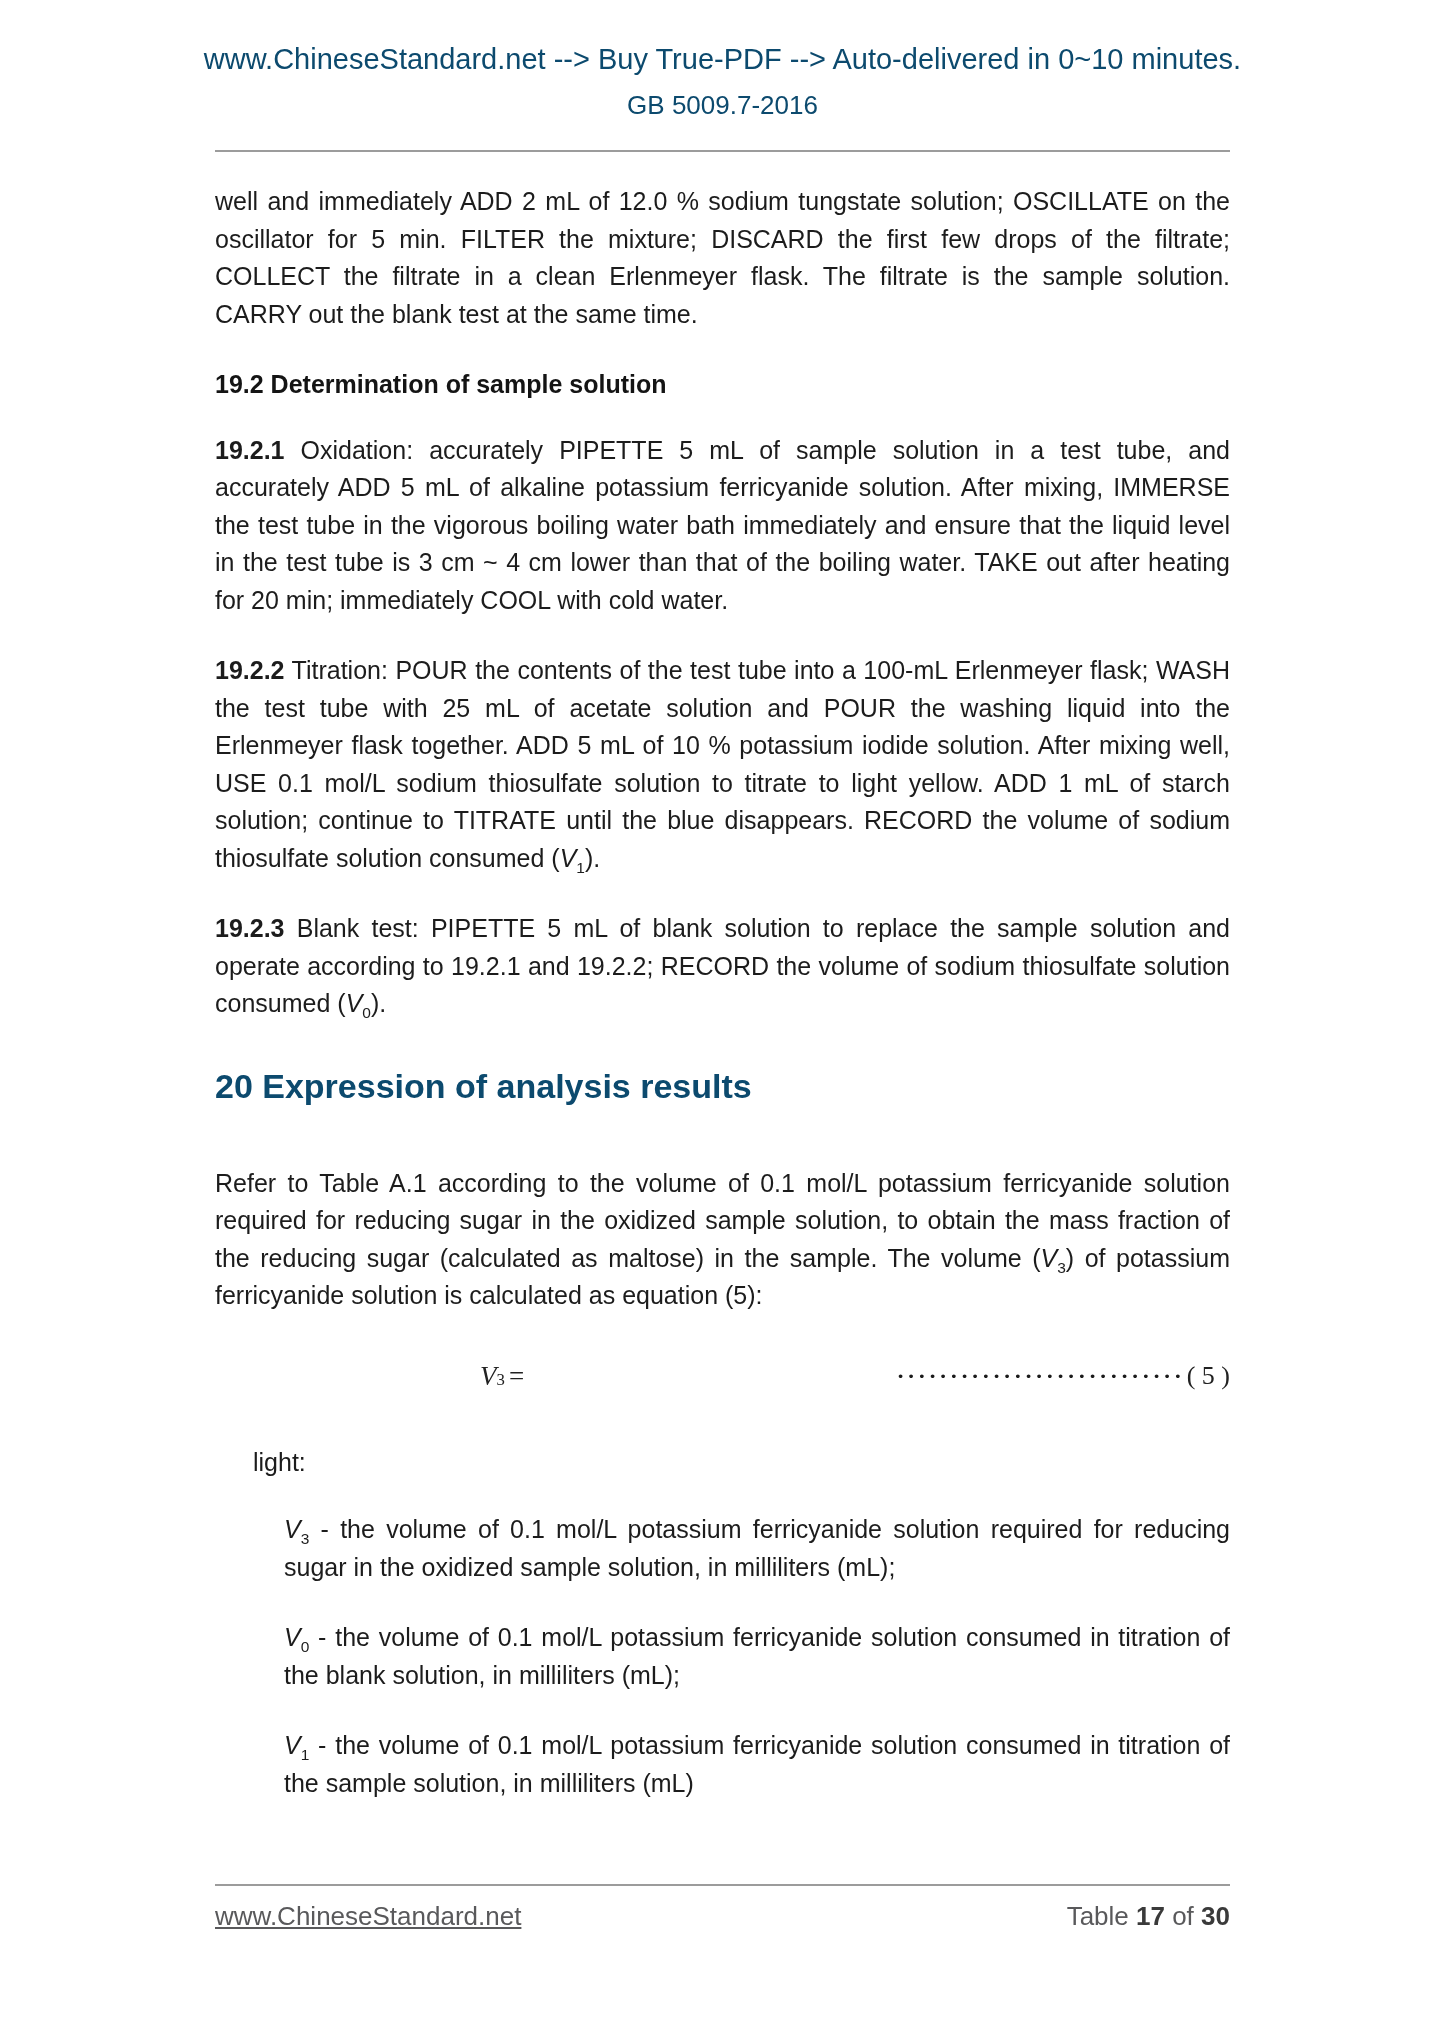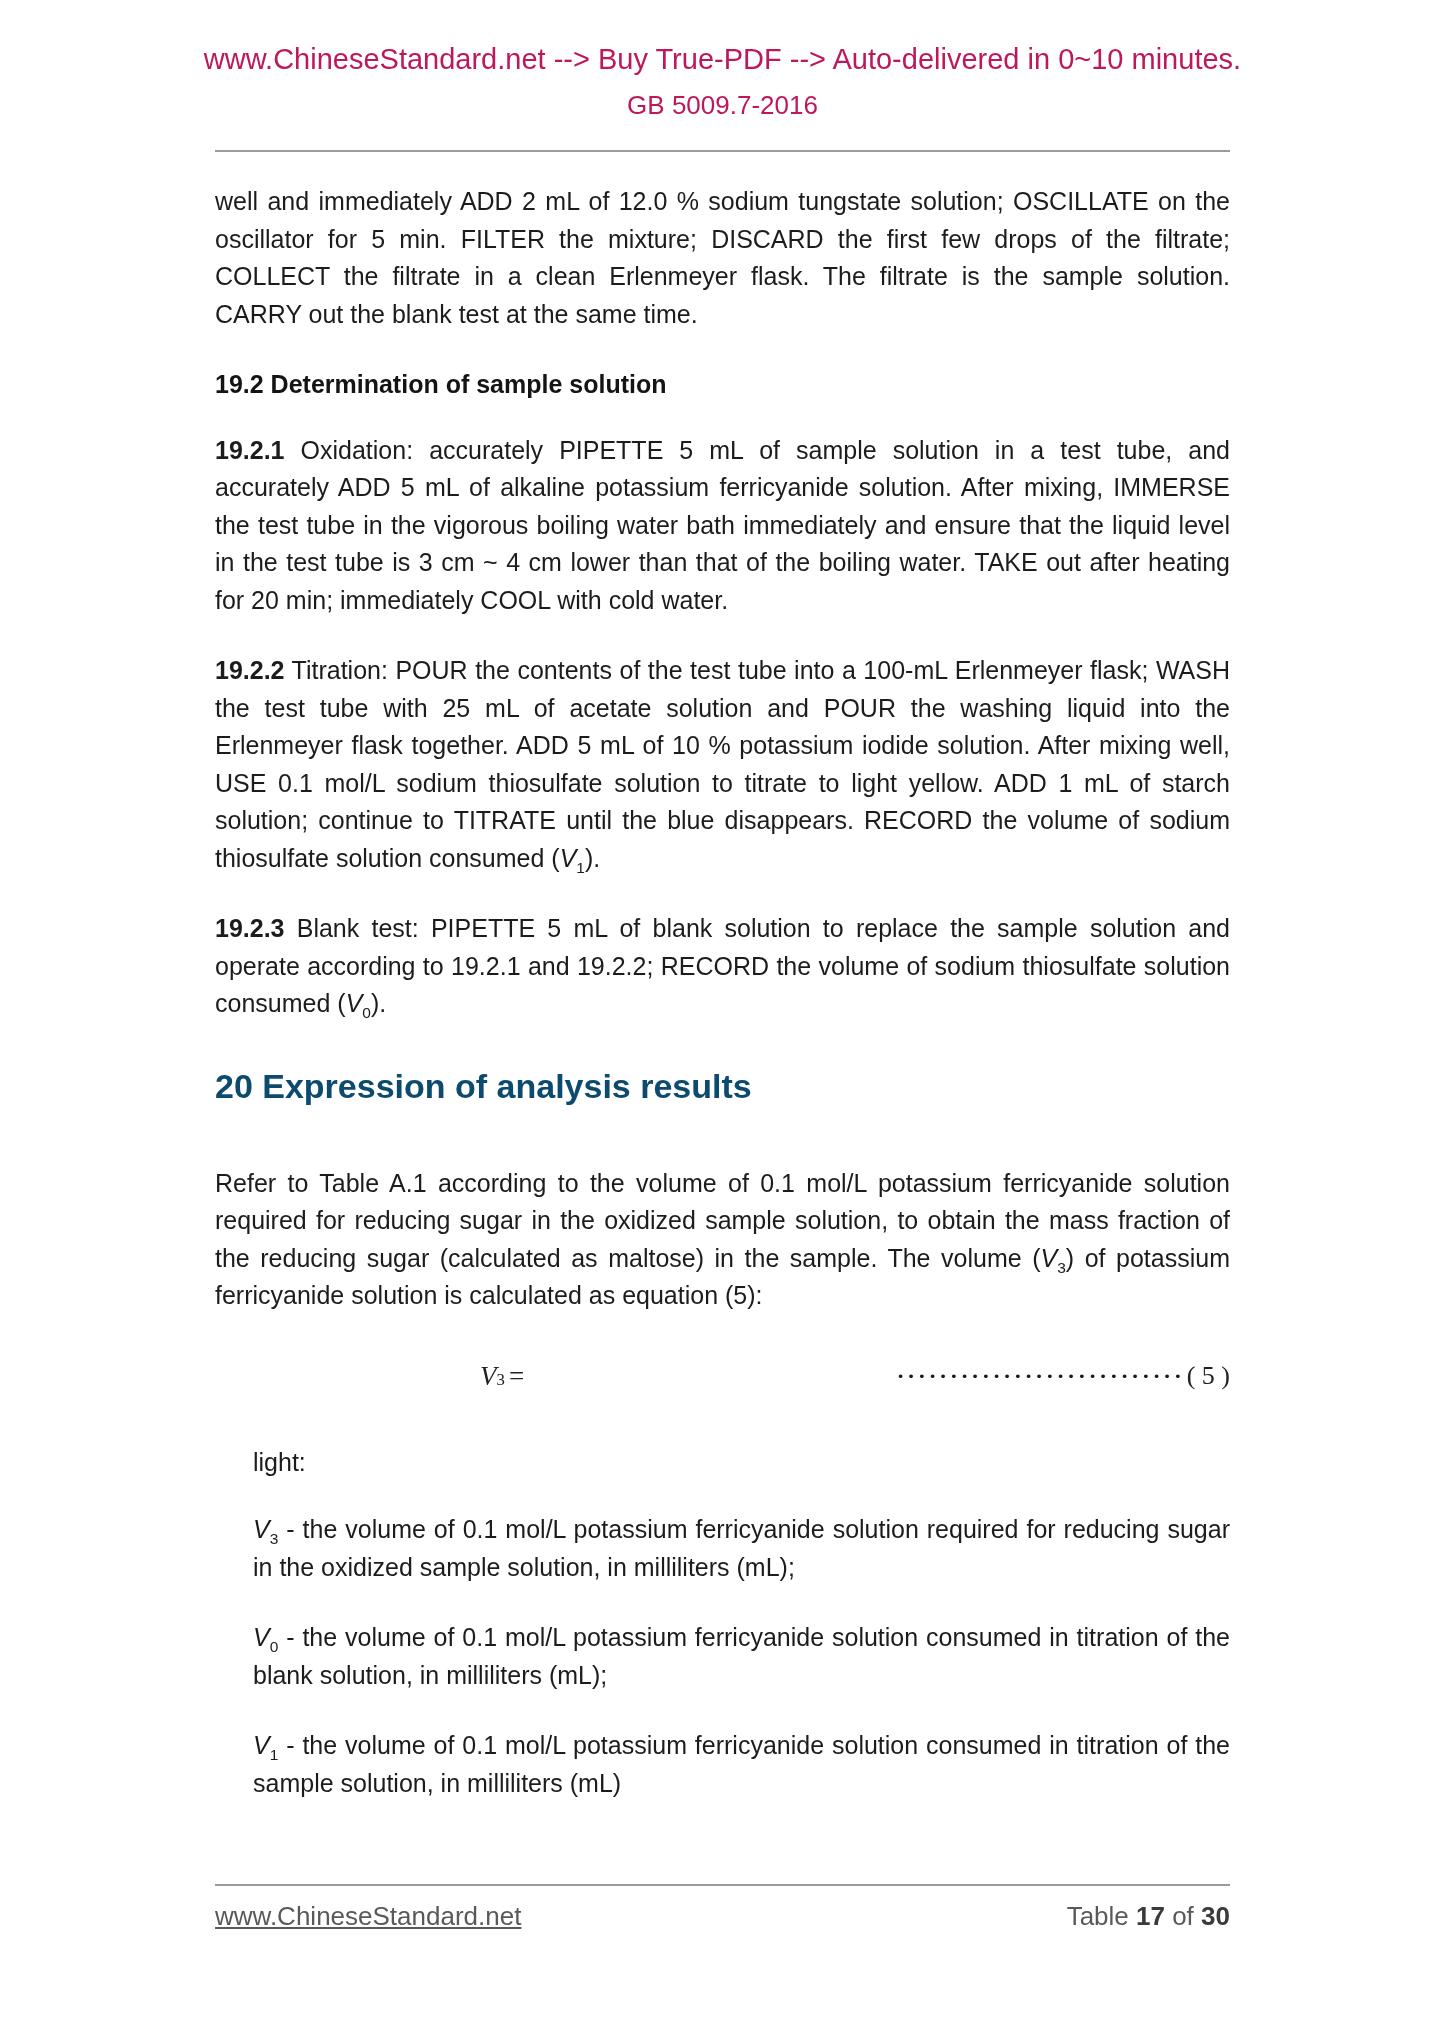--- a/index.html
+++ b/index.html
@@ -4,21 +4,21 @@
 <style>
   html,body{margin:0;padding:0;background:#ffffff;}
   .page{
     position:relative;
     width:1445px;height:2044px;
     background:#ffffff;
     overflow:hidden;
     font-family:"Liberation Sans","DejaVu Sans",sans-serif;
     color:#1c1c1c;
   }
-  .doc-header{padding-top:42px;text-align:center;color:#be185d;}
+  .doc-header{padding-top:42px;text-align:center;color:#0c4a6e;}
   .header-line1{font-size:29px;line-height:34px;}
   .header-line2{font-size:26px;line-height:30px;margin-top:14px;}
   .rule{height:2px;background:#9c9c9c;margin-left:215px;margin-right:215px;}
   .rule-top{margin-top:30px;}
   .content{margin:0 215px;}
   .para{
     font-size:25px;line-height:37.5px;
     text-align:justify;
     margin:0 0 33px 0;
   }
@@ -55,21 +55,21 @@
     font-size:13px;letter-spacing:3px;color:#1a1a1a;
     font-family:"DejaVu Sans",sans-serif;white-space:nowrap;
   }
   .eq-number{
     font-family:"Liberation Serif","DejaVu Serif",serif;
     font-size:26px;color:#222222;margin-left:2px;white-space:nowrap;
   }
   
   .where-block{margin-left:38px;}
   .where-label{font-size:25px;line-height:37.5px;margin:0 0 30px 0;}
-  .def{margin-bottom:33px;}
+  .def{margin-bottom:33px;margin-left:31px;}
   
   .rule-bottom{position:absolute;top:1884px;left:215px;right:215px;margin:0;}
   .doc-footer{
     position:absolute;top:1900px;left:215px;right:215px;
     display:flex;justify-content:space-between;align-items:baseline;
     color:#59595b;font-size:26px;line-height:32px;
   }
   .footer-link{color:#59595b;text-decoration:underline;cursor:pointer;}
   .page-indicator b{color:#3a3a3a;font-weight:bold;}
 </style>

